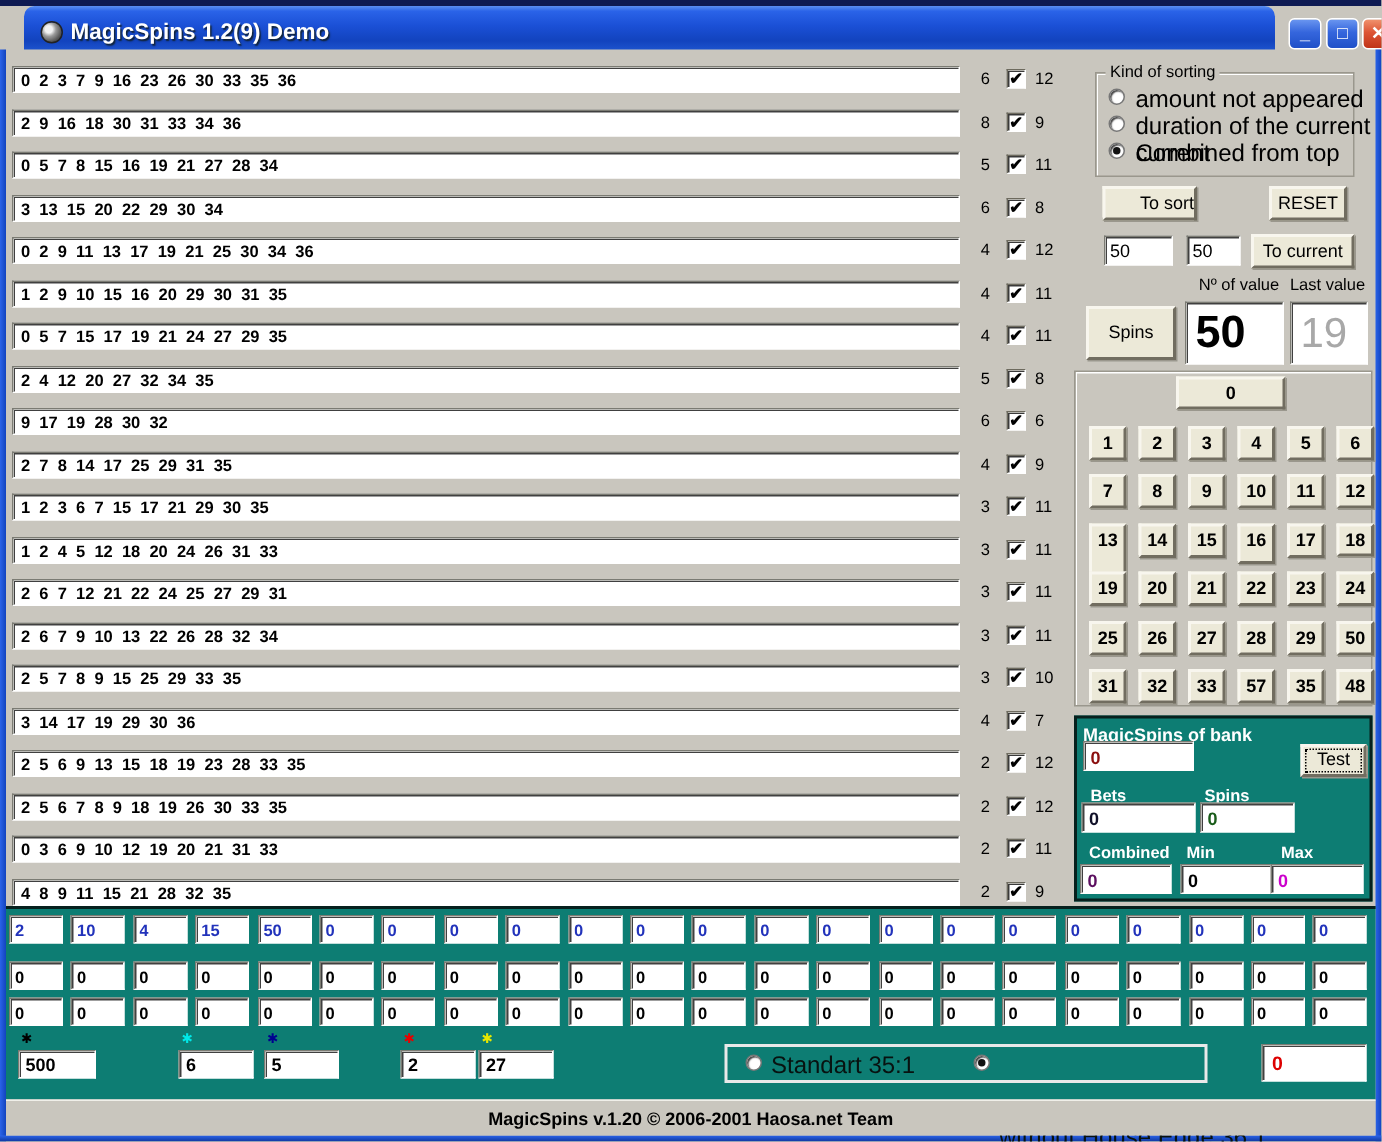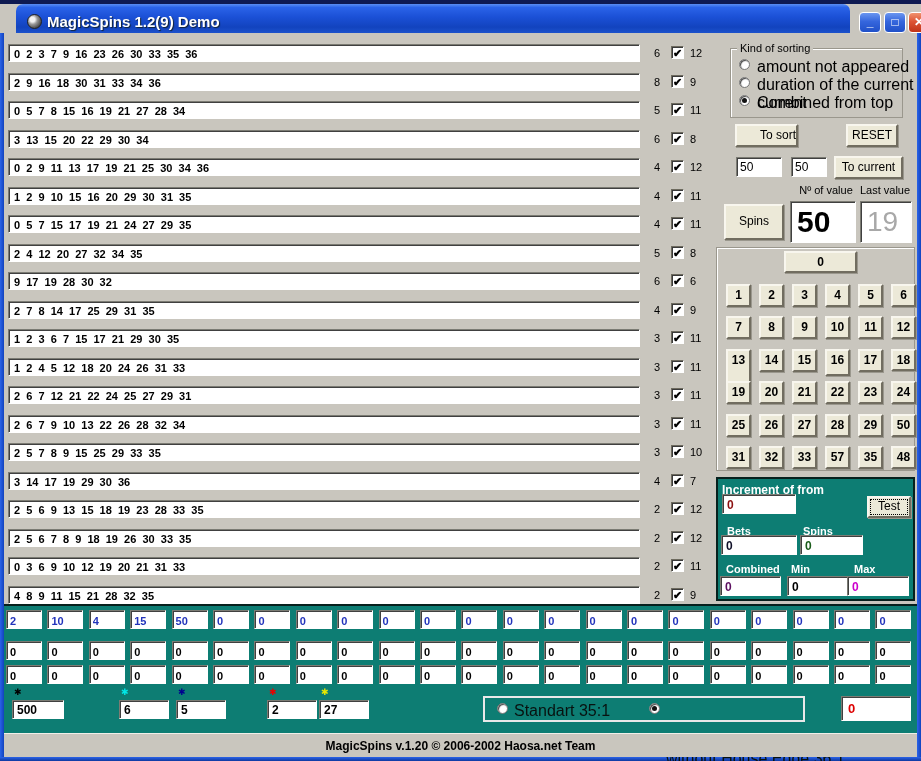--- a/index.html
+++ b/index.html
@@ -225,21 +225,21 @@
     <div class="abs btn3d numbtn" style="left: 891px; top: 413.6px; width: 25px; height: 23px;">50</div>
     <div class="abs btn3d numbtn" style="left: 726px; top: 446px; width: 25px; height: 23px;">31</div>
     <div class="abs btn3d numbtn" style="left: 759px; top: 446px; width: 25px; height: 23px;">32</div>
     <div class="abs btn3d numbtn" style="left: 792px; top: 446px; width: 25px; height: 23px;">33</div>
     <div class="abs btn3d numbtn" style="left: 825px; top: 446px; width: 25px; height: 23px;">57</div>
     <div class="abs btn3d numbtn" style="left: 858px; top: 446px; width: 25px; height: 23px;">35</div>
     <div class="abs btn3d numbtn" style="left: 891px; top: 446px; width: 25px; height: 23px;">48</div>
   </div>
 
 <div class="abs teal bank-panel">
-  <div class="abs wlabel" style="left:4px;top:4px;font-size:12px;">Increment of from</div>
+  <div class="abs wlabel" style="left:4px;top:4px;font-size:12px;">MagicSpins of bank</div>
   <div class="abs btn3d" style="left:149px;top:17px;width:44px;height:22px;font-size:12px;line-height:16px;outline:1px dotted #000;outline-offset:-4px;">Test</div>
   <div class="abs wlabel" style="left:9px;top:46px;">Bets</div>
   <div class="abs wlabel" style="left:85px;top:46px;">Spins</div>
   <div class="abs wlabel" style="left:8px;top:84px;">Combined</div>
   <div class="abs wlabel" style="left:73px;top:84px;">Min</div>
   <div class="abs wlabel" style="left:136px;top:84px;">Max</div>
 </div>
 <input class="abs sunken small-in" style="left: 722px; top: 494px; width: 74px; color: rgb(139, 16, 16);" value="0">
 <input class="abs sunken small-in" style="left: 721px; top: 535px; width: 76px; color: rgb(16, 16, 40);" value="0">
 <input class="abs sunken small-in" style="left: 800px; top: 535px; width: 63px; color: rgb(26, 92, 26);" value="0">
@@ -333,13 +333,13 @@
 <div id="payout-radios">
     <div class="abs radio" style="left: 497px; top: 703px;"></div>
     <div class="abs rlabel" style="left: 514px; top: 702px; color: rgb(8, 18, 16);">Standart 35:1</div>
     <div class="abs radio on" style="left: 649px; top: 703px;">
       <div class="dot"></div>
     </div>
     <div class="abs rlabel" style="left: 666px; top: 702px; color: rgb(8, 18, 16); margin-top: 48px;">without House Edge  36:1</div>
   </div>
 <input class="abs sunken" style="left: 841px; top: 696px; width: 70px; height: 25px; font-size: 13px; font-weight: bold; padding-left: 6px; color: rgb(221, 0, 0);" value="0">
 
-<div class="abs statusbar">MagicSpins v.1.20 © 2006-2002   Haosa.net Team</div>
+<div class="abs statusbar">MagicSpins v.1.20 © 2006-2001   Haosa.net Team</div>
 
 </body></html>

